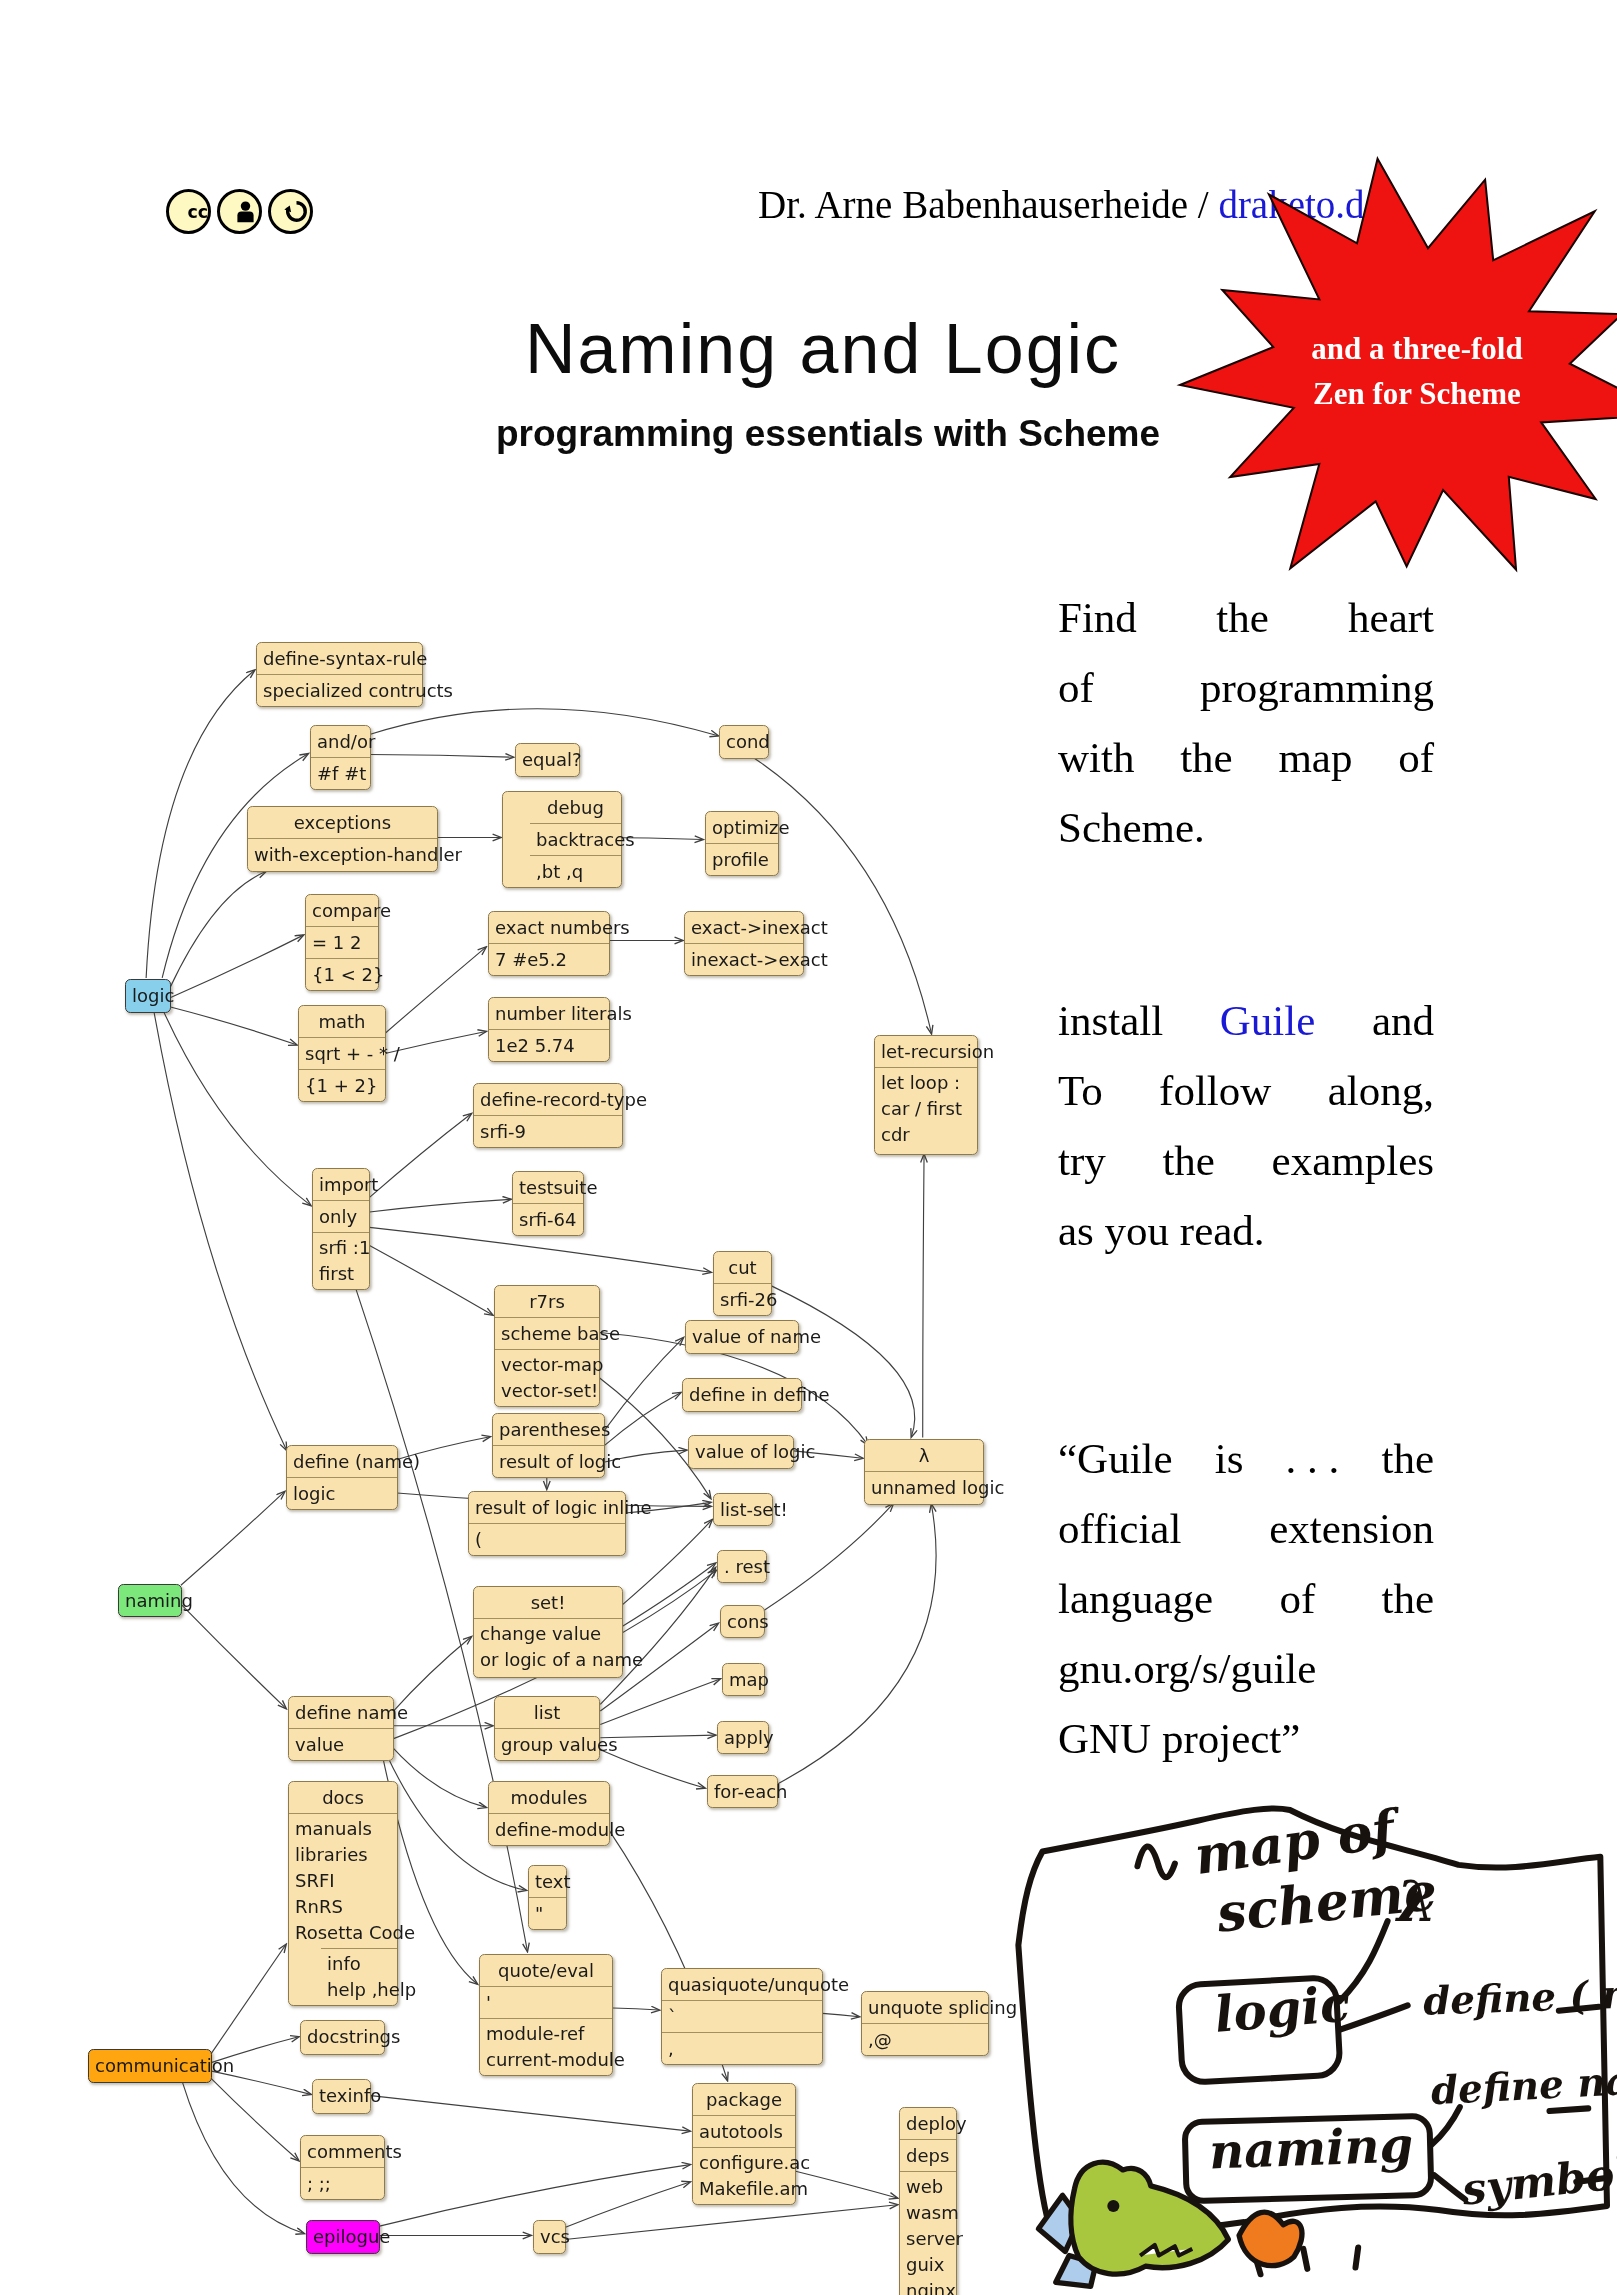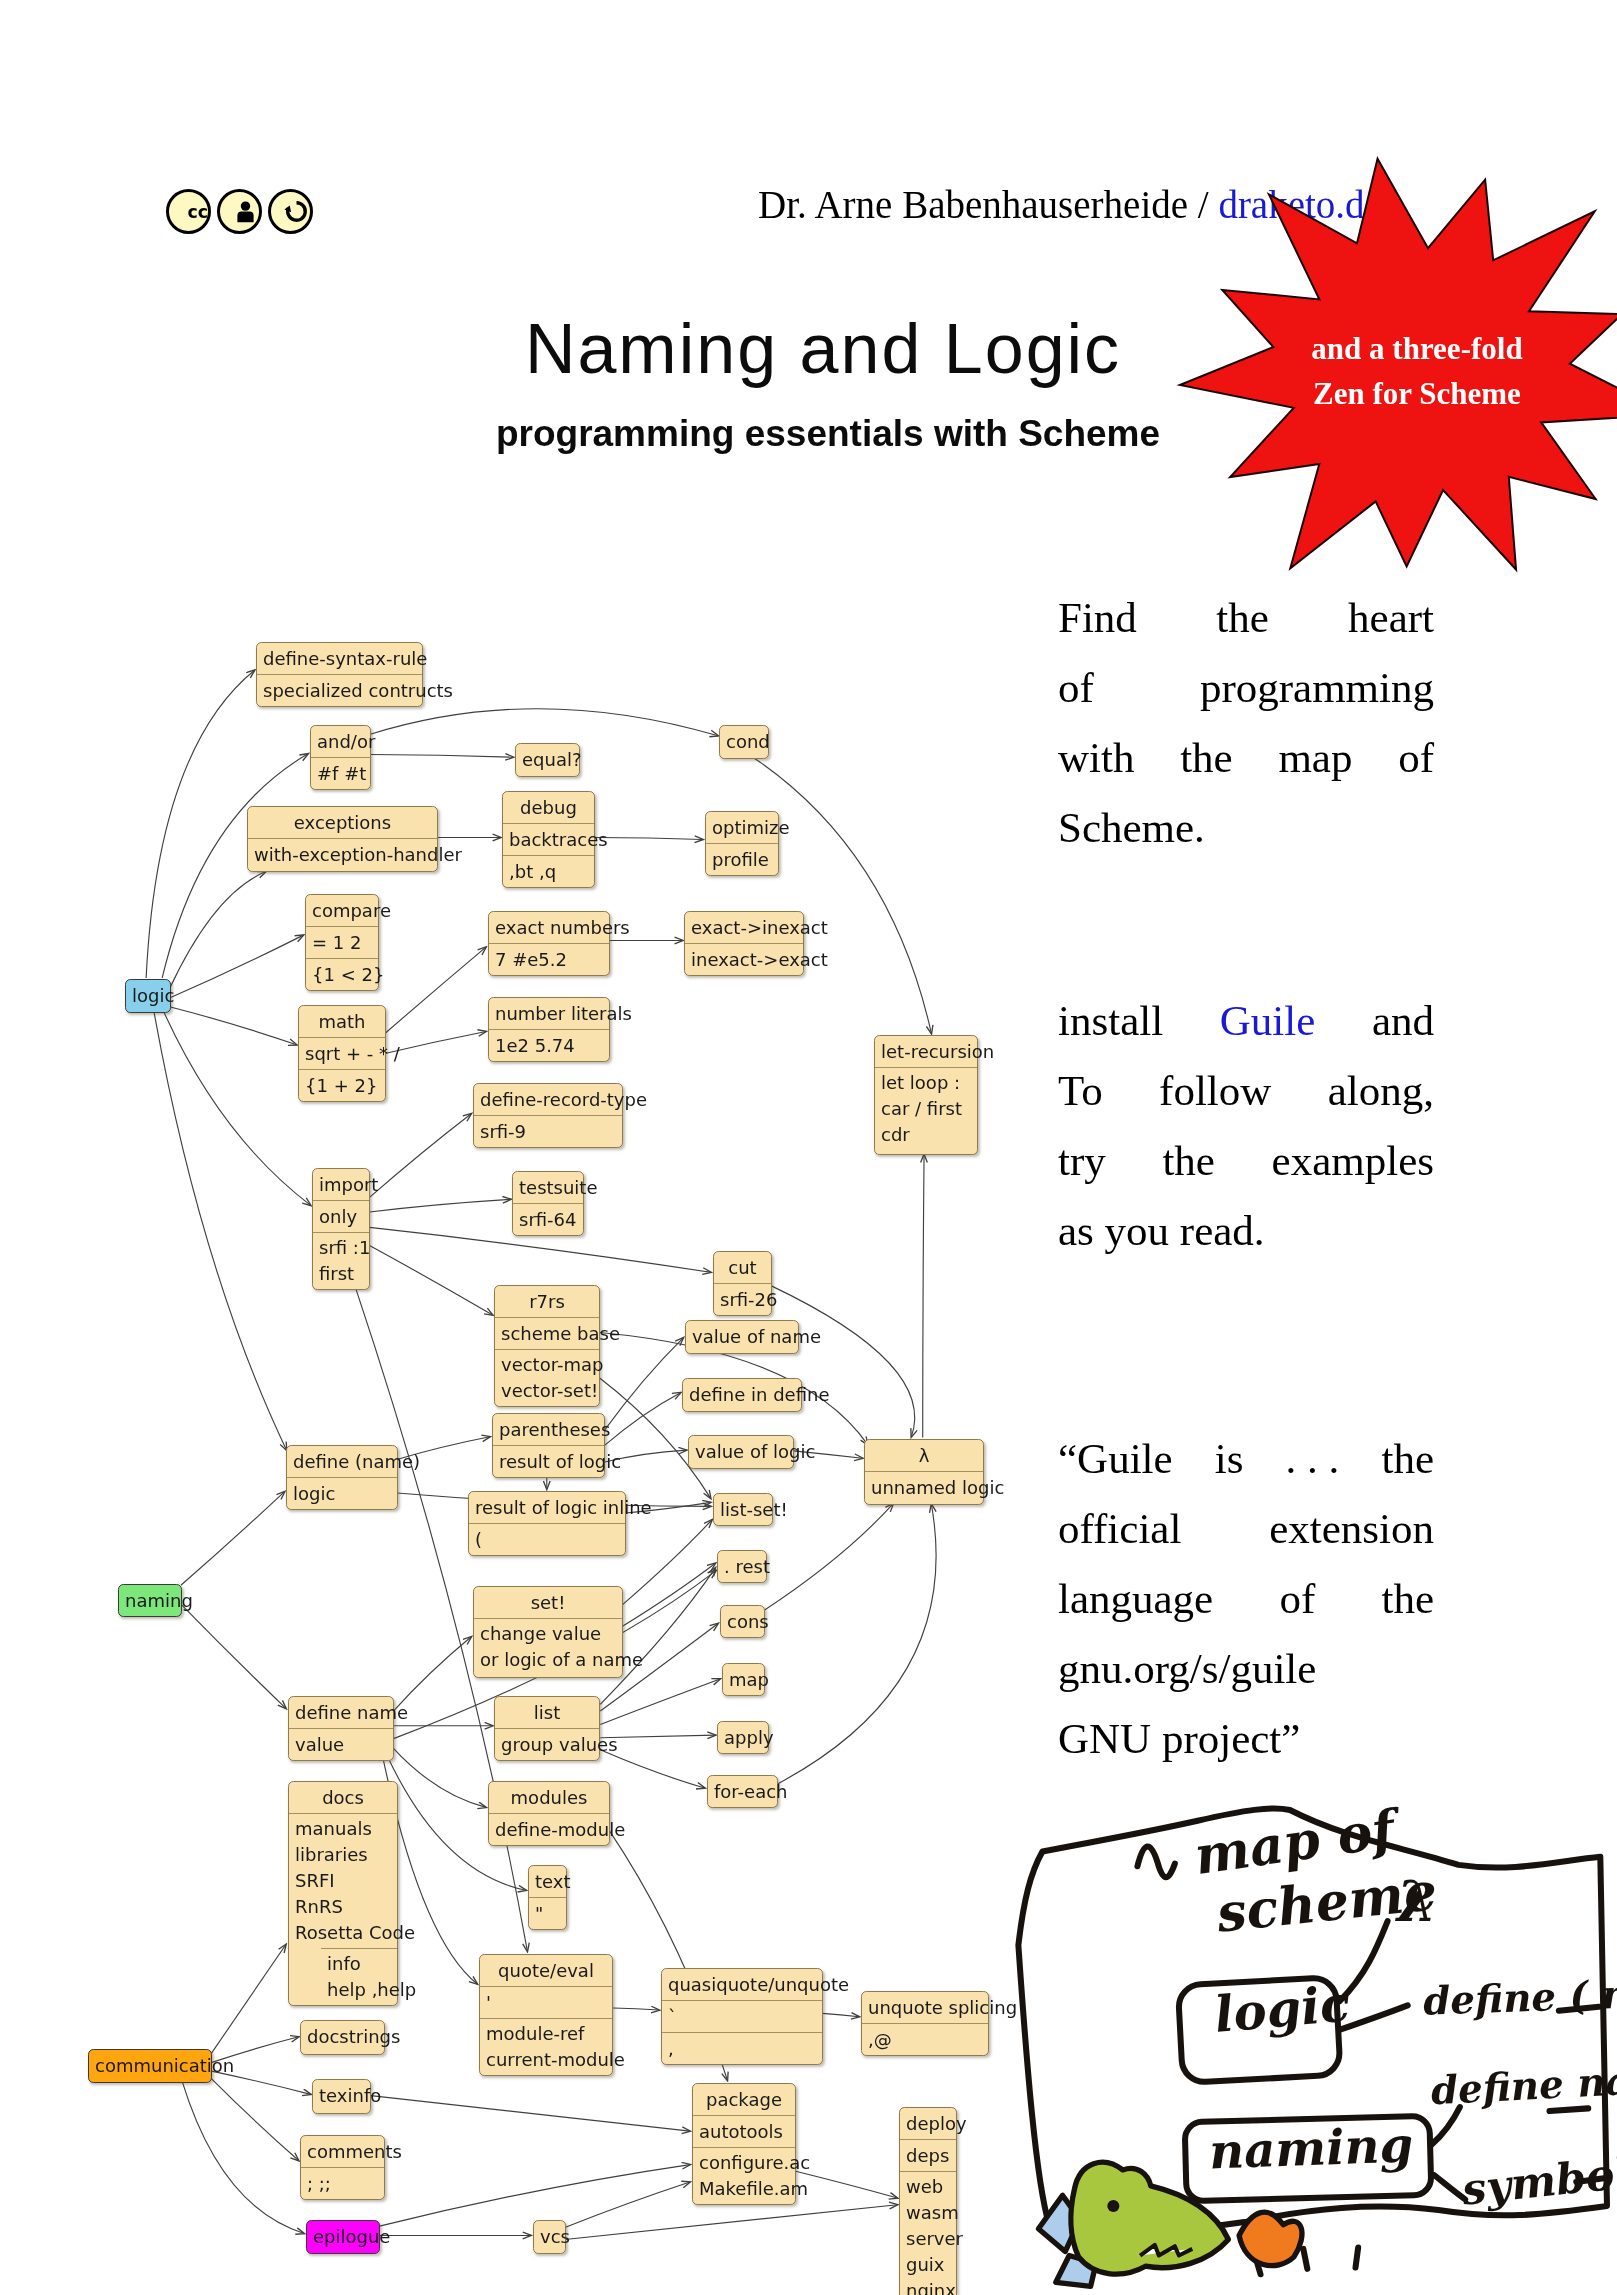--- a/index.html
+++ b/index.html
@@ -235,21 +235,21 @@
       <div class="node" style="left: 515px; top: 743px; width: 63px; min-height: 32px;">
         <div class="row c">equal?</div>
       </div>
       <div class="node" style="left: 719px; top: 725px; width: 48px; min-height: 32px;">
         <div class="row c">cond</div>
       </div>
       <div class="node" style="left: 247px; top: 806px; width: 189px; min-height: 64px;">
         <div class="row c">exceptions</div>
         <div class="row l">with-exception-handler</div>
       </div>
-      <div class="node" style="left: 502px; top: 791px; width: 91px; min-height: 95px;">
+      <div class="node" style="left: 502px; top: 791px; width: 91px; min-height: 95px; padding-left: 27px;">
         <div class="row c">debug</div>
         <div class="row l">backtraces</div>
         <div class="row l">,bt ,q</div>
       </div>
       <div class="node" style="left: 705px; top: 811px; width: 72px; min-height: 62px;">
         <div class="row c">optimize</div>
         <div class="row l">profile</div>
       </div>
       <div class="node" style="left: 305px; top: 894px; width: 72px; min-height: 92px;">
         <div class="row c">compare</div>
@@ -340,21 +340,21 @@
 or logic of a name</div>
       </div>
       <div class="node" style="left: 288px; top: 1696px; width: 104px; min-height: 62px;">
         <div class="row c">define name</div>
         <div class="row l">value</div>
       </div>
       <div class="node" style="left: 494px; top: 1696px; width: 104px; min-height: 62px;">
         <div class="row c">list</div>
         <div class="row l">group values</div>
       </div>
-      <div class="node" style="left: 720px; top: 1605px; width: 43px; min-height: 31px;">
+      <div class="node" style="left: 720px; top: 1605px; width: 43px; min-height: 31px; border-radius: 7px;">
         <div class="row c">cons</div>
       </div>
       <div class="node" style="left: 722px; top: 1663px; width: 41px; min-height: 31px;">
         <div class="row c">map</div>
       </div>
       <div class="node" style="left: 717px; top: 1721px; width: 50px; min-height: 31px;">
         <div class="row c">apply</div>
       </div>
       <div class="node" style="left: 707px; top: 1775px; width: 69px; min-height: 30px;">
         <div class="row c">for-each</div>

